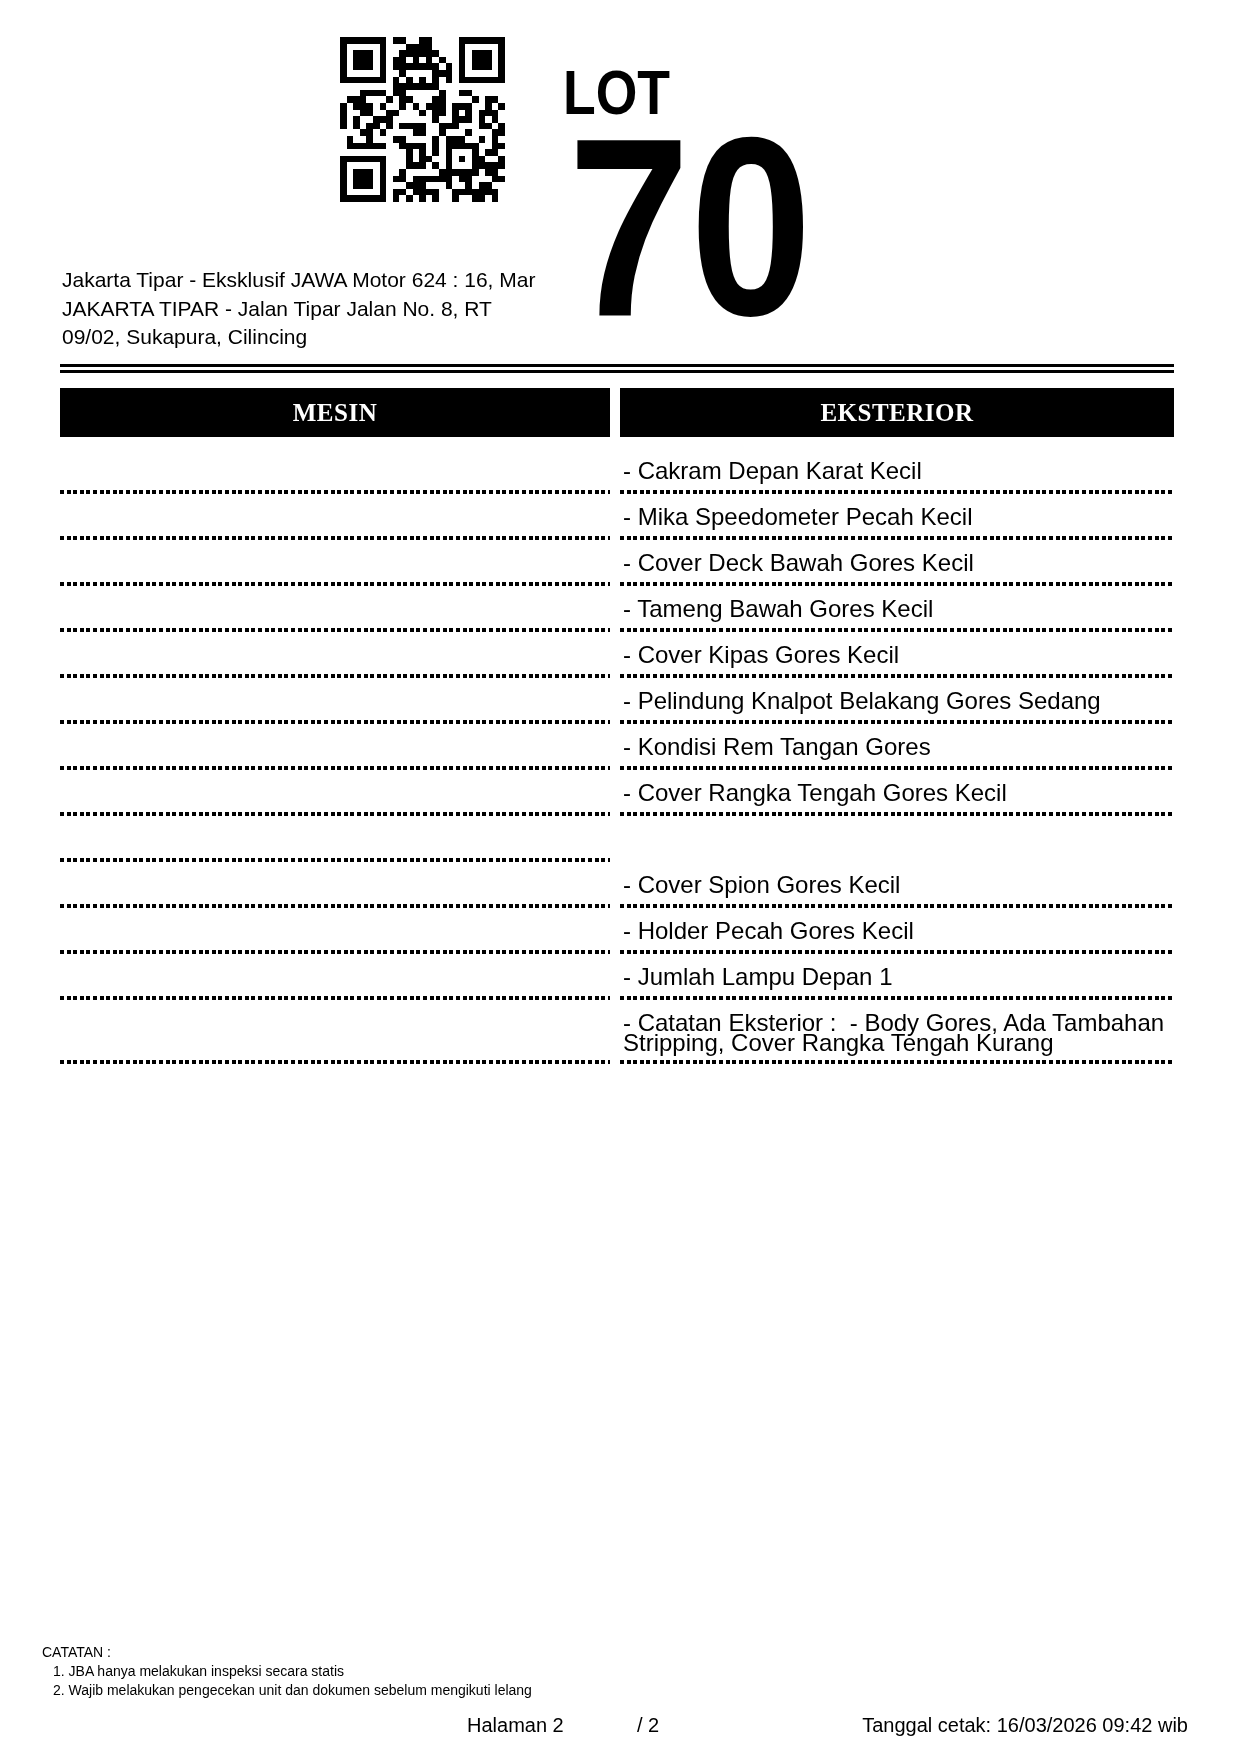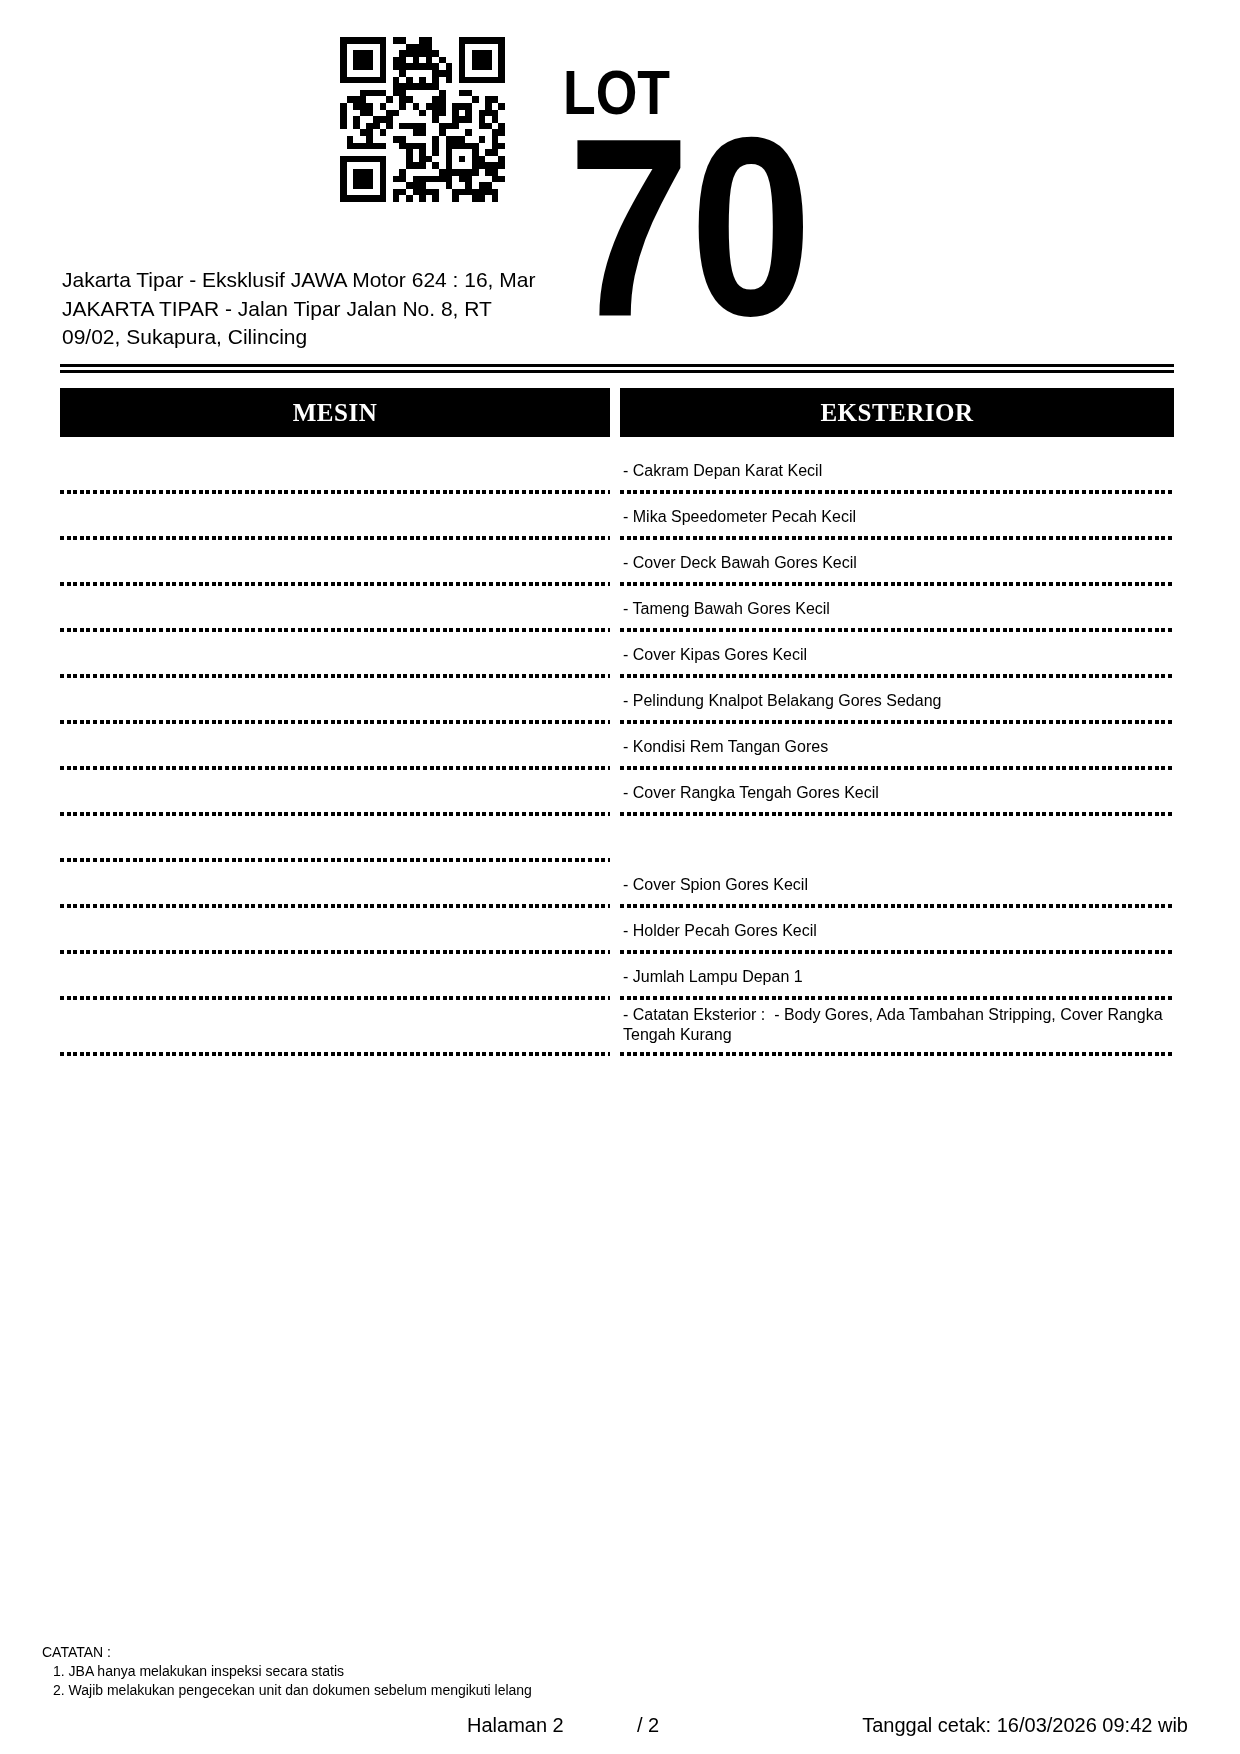--- a/index.html
+++ b/index.html
@@ -34,25 +34,25 @@
   .thead, .row { display:grid; grid-template-columns:550px 10px 554px; }
   .th {
     background:#000; color:#fff; height:49px; line-height:49px; text-align:center;
     font-size:25px; font-weight:bold; letter-spacing:.5px;font-family:Liberation Serif, serif;
   }
   .cell {
     box-sizing:border-box;
     background:repeating-linear-gradient(90deg,#000 0px,#000 4px,transparent 4px,transparent 6.6px) left bottom / 100% 4px no-repeat;
   }
   .spacer { background:none; }
-  .cell.right { padding:13px 3px 13px 3px; font-size:16px; line-height:20px; white-space:pre-wrap; }
+  .cell.right { padding:13px 3px 13px 3px; font-size:24px; line-height:20px; white-space:pre-wrap; }
   .cell.left  { min-height:46px; }
   .row:first-child .cell { padding-top:24px; }
   .row:first-child .cell.left { min-height:57px; }
-  .row:last-child .cell.right { padding-top:5px; padding-bottom:11px; }
+  .row:last-child .cell.right { padding-top:5px; padding-bottom:11px;margin-top:8px; }
 
   
   .catatan { position:absolute; left:42px; top:1643px; font-size:14px; line-height:19px; }
   .catatan .note { margin-left:11px; }
   .page-footer { position:absolute; left:0; top:1712px; width:100%; height:26px; font-size:20px; line-height:26px; }
   .page-footer .halaman { position:absolute; left:467px; }
   .page-footer .slash   { position:absolute; left:637px; }
   .page-footer .printed { position:absolute; right:52px; }
 </style>
 </head>

